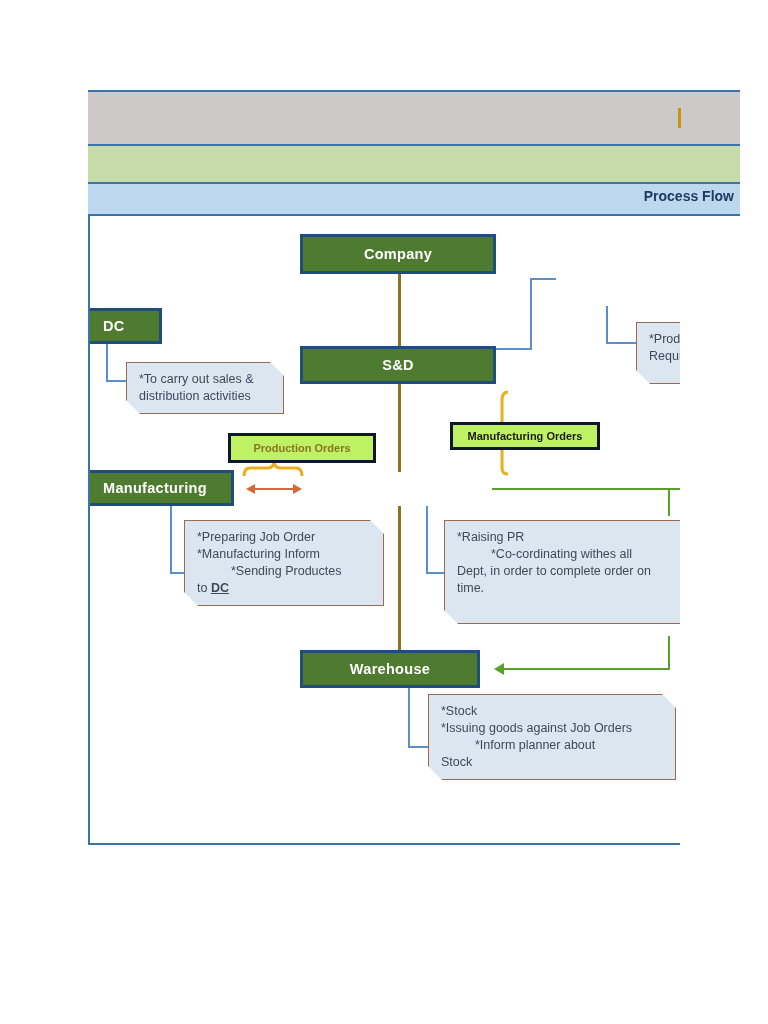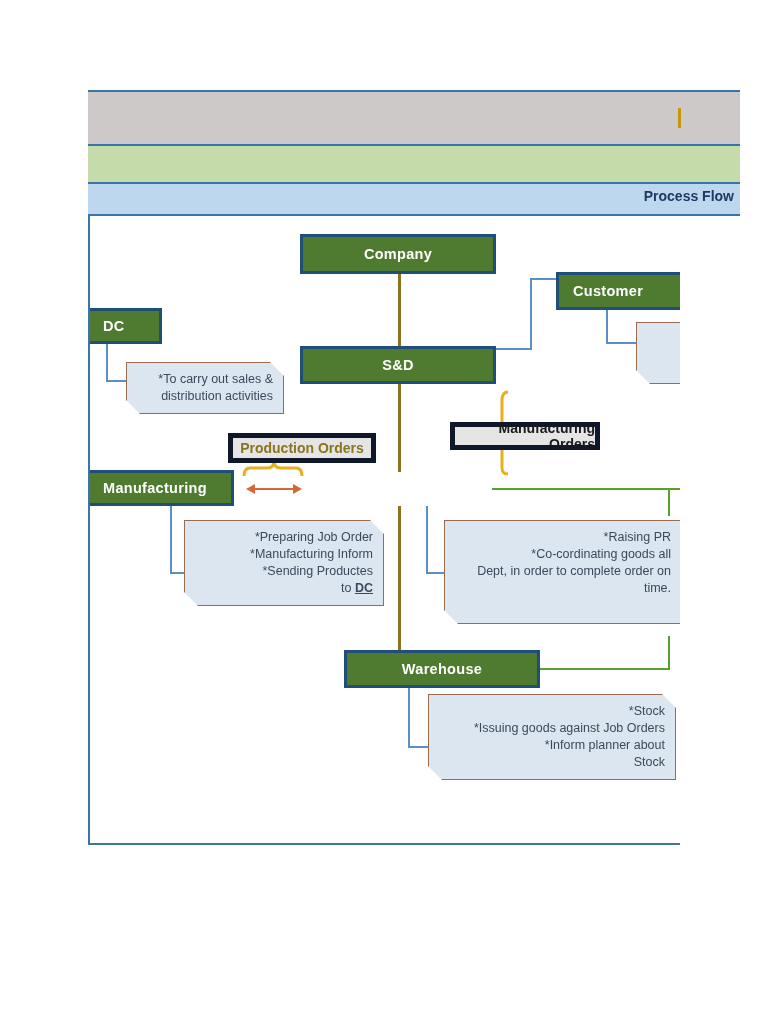--- a/index.html
+++ b/index.html
@@ -26,21 +26,21 @@
     font-size:14px;font-weight:bold;color:#1f3864;white-space:nowrap;
   }
   #band-gray .tick{
     position:absolute;left:590px;top:16px;width:3px;height:20px;background:#c8960c;
   }
 
   
   #frame{
     position:absolute;left:88px;top:216px;width:592px;height:629px;
     border-left:2px solid #3b74ab;border-bottom:2px solid #3b74ab;
-    box-sizing:border-box;overflow:hidden;background:#fff;text-align:right;
+    box-sizing:border-box;overflow:hidden;background:#fff;
   }
   #frame-inner{position:absolute;left:-2px;top:0;width:594px;height:629px;}
 
   
   .pbox{
     position:absolute;box-sizing:border-box;
     background:#4f7b30;border:3px solid #1f4e79;
     color:#ffffff;font-weight:bold;font-size:14.5px;
     display:flex;align-items:center;justify-content:center;
     letter-spacing:.3px;z-index:6;
@@ -56,22 +56,22 @@
     filter:drop-shadow(2px 3px 2px rgba(0,0,0,.28));
   }
   .callout.fold-tr{clip-path:polygon(0 0, calc(100% - 14px) 0, 100% 14px, 100% 100%, 14px 100%, 0 calc(100% - 14px));}
   .callout.fold-bl{clip-path:polygon(0 0, 100% 0, 100% 100%, 14px 100%, 0 calc(100% - 14px));}
   .callout p{margin:0;}
   .callout .ind{display:inline-block;padding-left:34px;}
   .callout u{text-decoration:underline;font-weight:bold;}
 
   
   .label{
-    position:absolute;box-sizing:border-box;background:#e5e5e5;
-    border:5px solid #0f172a;font-size:14px;font-weight:bold;
+    position:absolute;box-sizing:border-box;background:#bef264;
+    border:3px solid #0f172a;font-size:11px;font-weight:bold;
     display:flex;align-items:center;justify-content:center;z-index:5;
   }
   .label.gold{color:#8c7320;}
   .label.dark{color:#1a1a1a;}
 
   
   .ln{position:absolute;z-index:2;}
   .h{height:0;border-top-width:2px;border-top-style:solid;}
   .v{width:0;border-left-width:2px;border-left-style:solid;}
   .blue{border-color:#5b8fc9;}
@@ -152,38 +152,35 @@
     </svg>
 
     <div class="dbl" style="left:167px;top:272px;width:38px;"></div>
     <div class="ar l" style="left:158px;top:268px;"></div>
     <div class="ar r" style="left:205px;top:268px;"></div>
 
     <div class="pbox" style="left:212px;top:18px;width:196px;height:40px;">
       <span>Company</span>
     </div>
 
-    <div class="pbox leftal" style="left:468px;top:56px;width:150px;height:38px;">
-      <span>Customer</span>
-    </div>
 
     <div class="pbox leftal" style="left:-2px;top:92px;width:76px;height:36px;">
       <span>DC</span>
     </div>
 
     <div class="pbox" style="left:212px;top:130px;width:196px;height:38px;">
       <span>S&amp;D</span>
     </div>
 
     <div class="pbox leftal" style="left:-2px;top:254px;width:148px;height:36px;">
       <span>Manufacturing</span>
     </div>
 
 
-    <div class="pbox" style="left:212px;top:434px;width:196px;height:38px;margin-left:44px;">
+    <div class="pbox" style="left:212px;top:434px;width:180px;height:38px;">
       <span>Warehouse</span>
     </div>
 
     <div class="callout fold-tr" style="left:38px;top:146px;width:158px;height:52px;">
       <p>*To carry out sales &amp;</p>
       <p>distribution activities</p>
     </div>
 
     <div class="callout fold-bl" style="left:548px;top:106px;width:108px;height:62px;">
       <p>*Prod</p>
@@ -192,21 +189,21 @@
 
     <div class="callout fold-tr" style="left:96px;top:304px;width:200px;height:86px;">
       <p>*Preparing Job Order</p>
       <p>*Manufacturing Inform</p>
       <p><span class="ind">*Sending Productes</span></p>
       <p>to <u>DC</u></p>
     </div>
 
     <div class="callout fold-bl" style="left:356px;top:304px;width:238px;height:104px;">
       <p>*Raising PR</p>
-      <p><span class="ind">*Co-cordinating goods all</span></p>
+      <p><span class="ind">*Co-cordinating withes all</span></p>
       <p>Dept, in order to complete order on</p>
       <p>time.</p>
     </div>
 
     <div class="callout fold-tr" style="left:340px;top:478px;width:248px;height:86px;">
       <p>*Stock</p>
       <p>*Issuing goods against Job Orders</p>
       <p><span class="ind">*Inform planner about</span></p>
       <p>Stock</p>
     </div>

